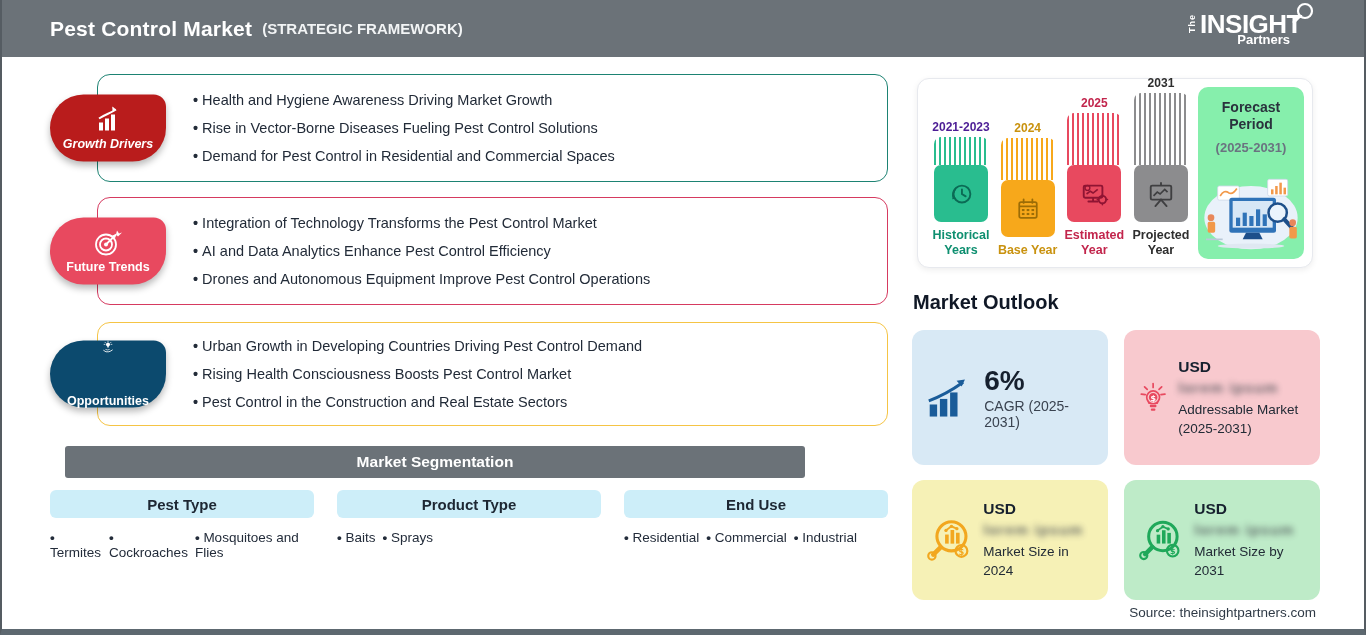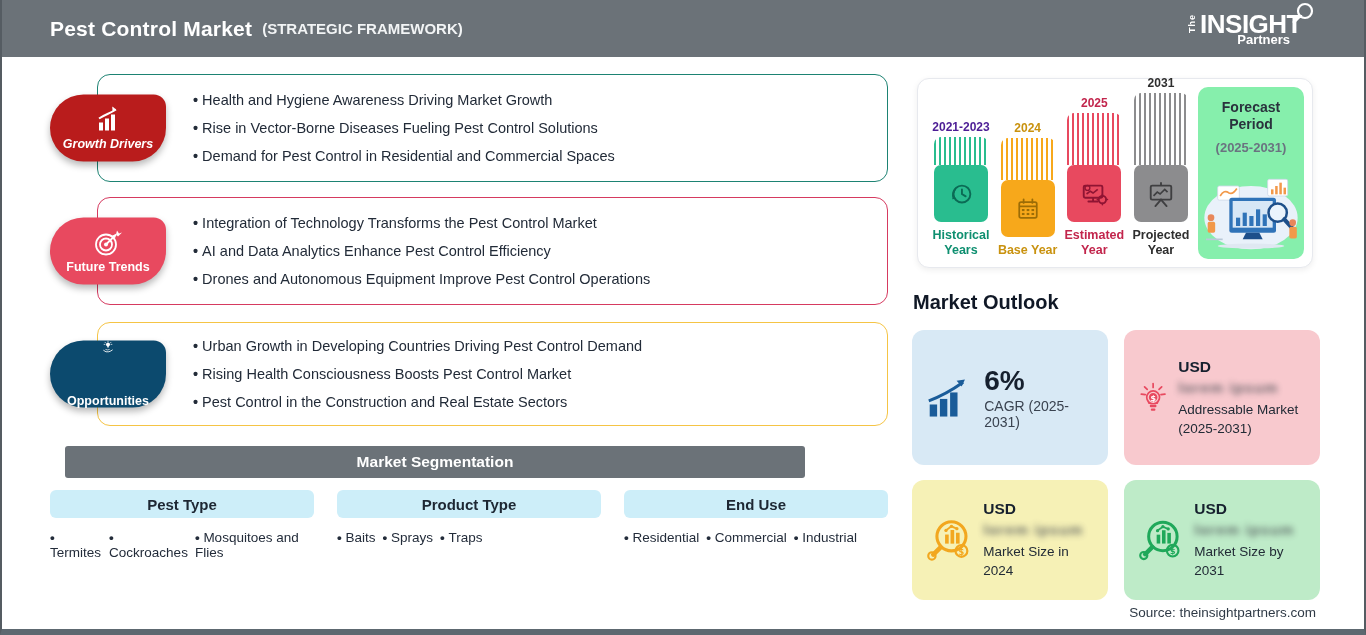--- a/index.html
+++ b/index.html
@@ -188,21 +188,20 @@
         <div class="seg-item">Termites</div>
         <div class="seg-item">Cockroaches</div>
         <div class="seg-item">Mosquitoes and Flies</div>
       </div>
     </div>
     <div class="seg-col">
       <div class="seg-head">Product Type</div>
       <div class="seg-list">
         <div class="seg-item">Baits</div>
         <div class="seg-item">Sprays</div>
-        <div class="seg-item">Traps</div>
       </div>
     </div>
     <div class="seg-col">
       <div class="seg-head">End Use</div>
       <div class="seg-list">
         <div class="seg-item">Residential</div>
         <div class="seg-item">Commercial</div>
         <div class="seg-item">Industrial</div>
       </div>
     </div>

